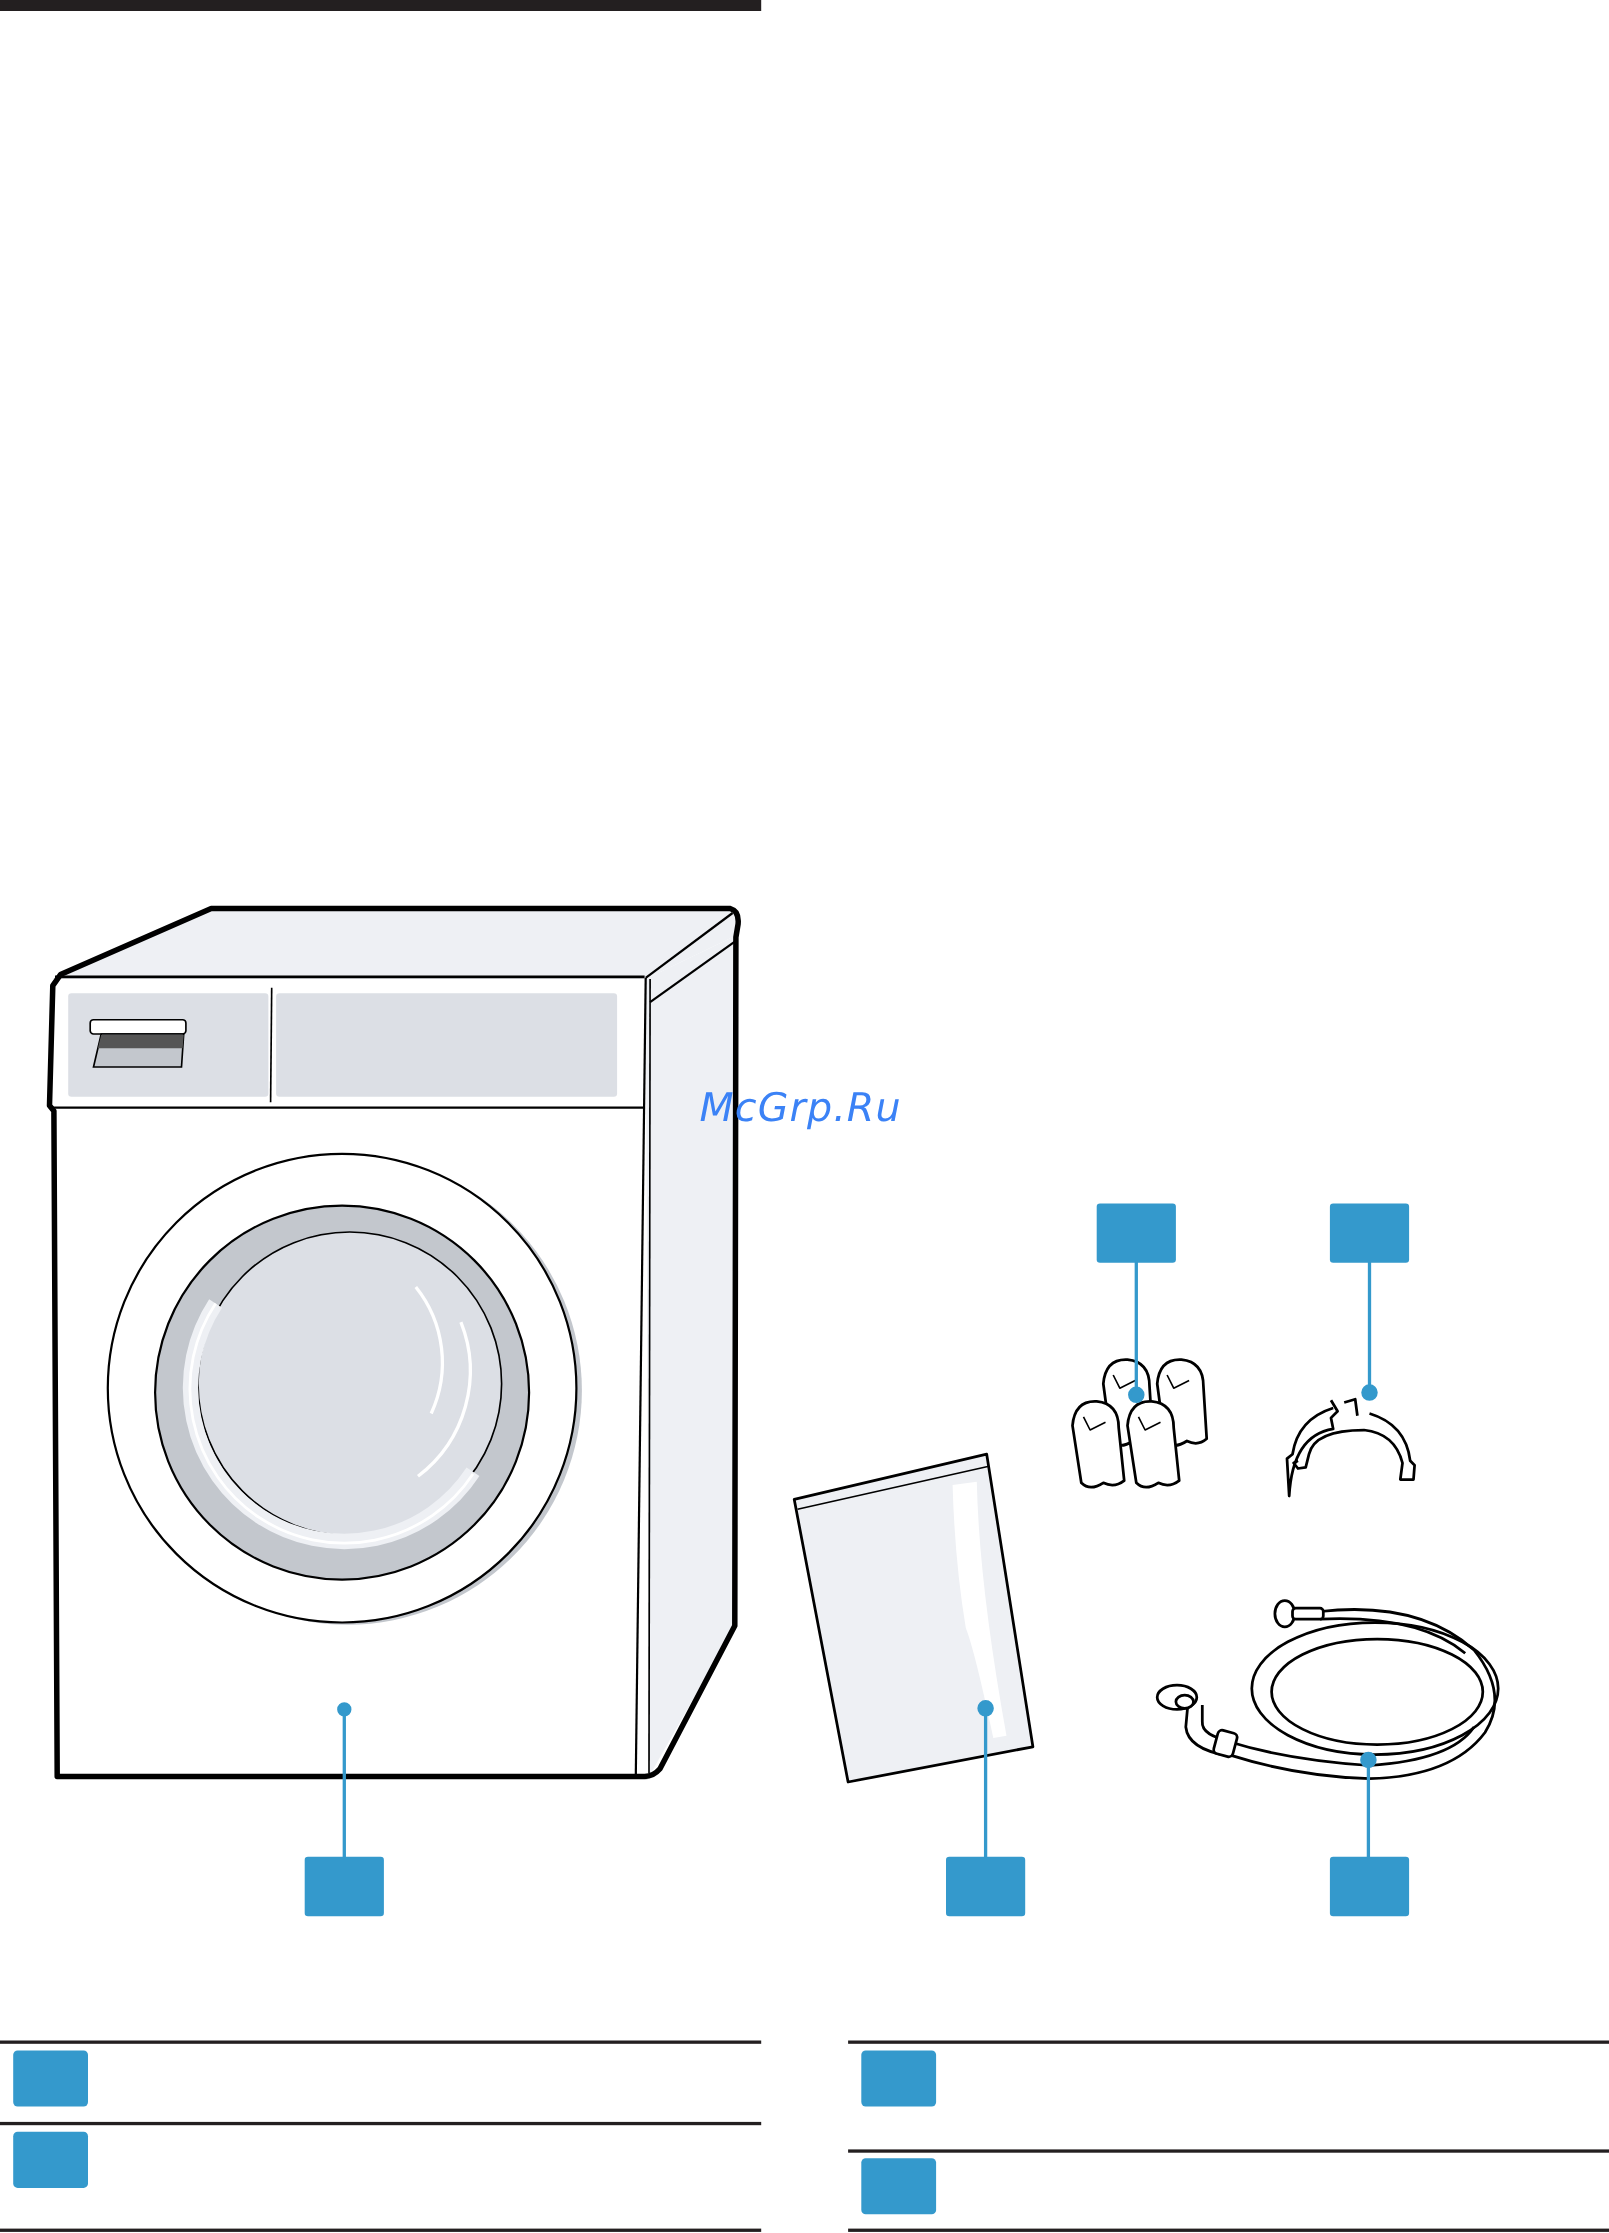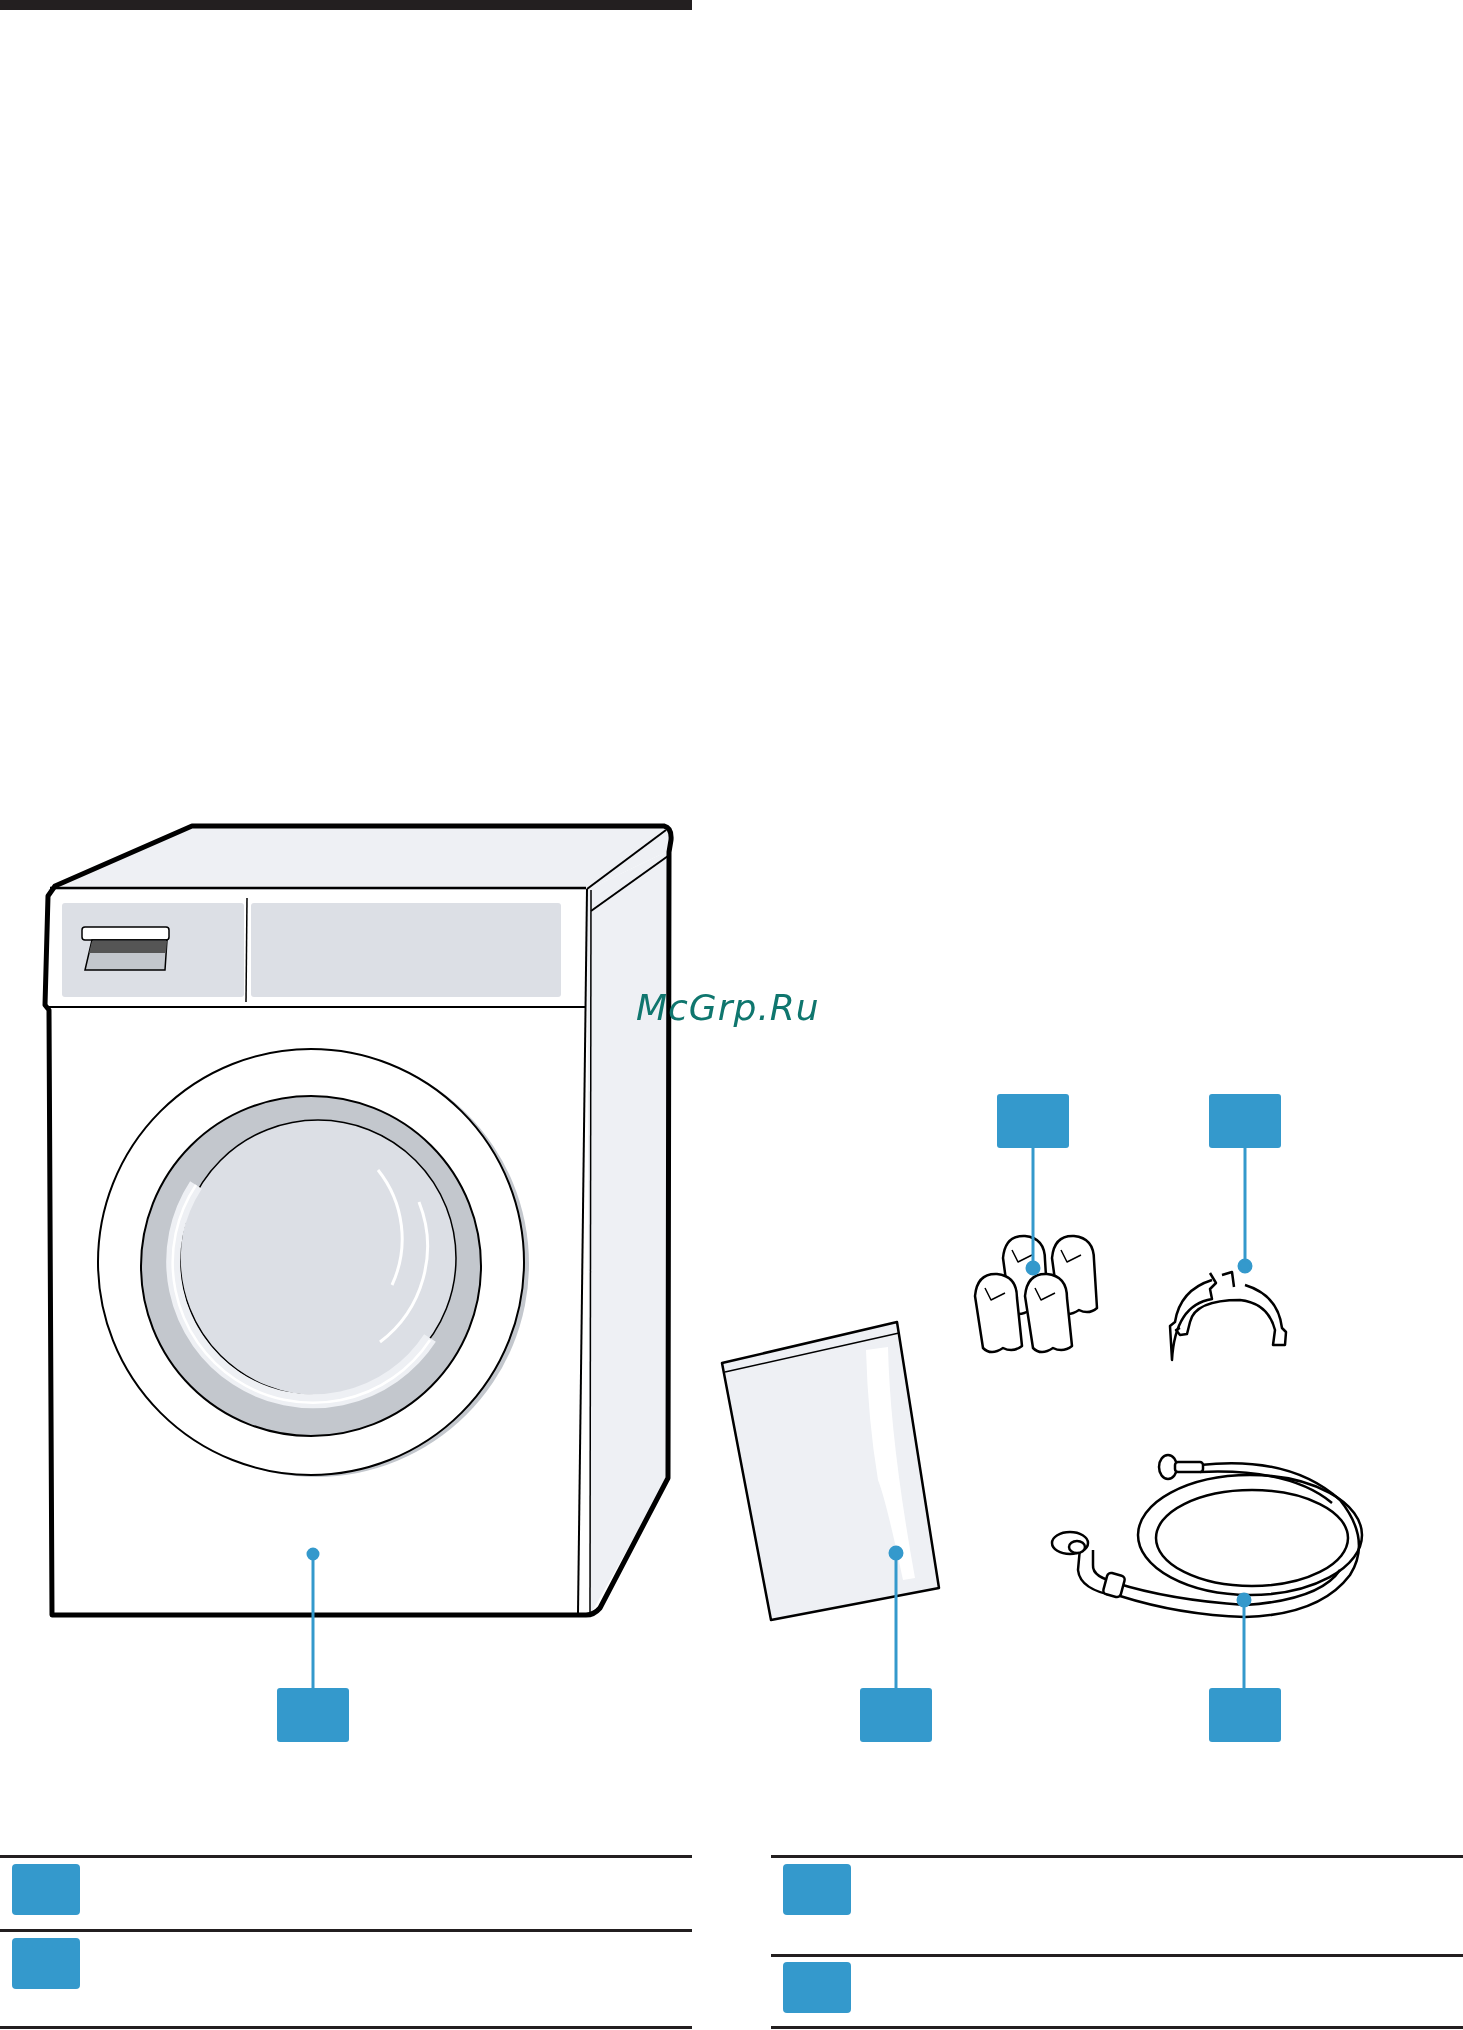--- a/index.html
+++ b/index.html
@@ -1,19 +1,19 @@
 <!DOCTYPE html>
 <html><head>
   <meta charset="utf-8">
   <style>
     html, body { margin: 0; padding: 0; background: #ffffff; }
     body { width: 1463px; height: 2030px; position: relative; overflow: hidden; font-family: "DejaVu Sans", sans-serif; }
     .top-rule { position: absolute; left: 0; top: 0; width: 692px; height: 10px; background: #231f20; }
     .illustration { position: absolute; left: 0; top: 0; width: 1463px; height: 1800px; }
-    .watermark { position: absolute; left: 636px; top: 990px; font-family: "DejaVu Sans", sans-serif; font-style: italic; font-size: 36px; color: #0f766e; letter-spacing: 1px; line-height: 1; }
+    .watermark { position: absolute; left: 636px; top: 990px; font-family: "DejaVu Sans", sans-serif; font-style: italic; font-size: 36px; color: #3b82f6; letter-spacing: 1px; line-height: 1; }
     .callout { position: absolute; width: 72px; height: 54px; background: #3499cc; border-radius: 3px; }
     .legend-rule { position: absolute; height: 3px; background: #231f20; }
     .legend-key { position: absolute; width: 68px; height: 51px; background: #3499cc; border-radius: 4px; }
     .legend-text { position: absolute; font-family: "Liberation Sans", sans-serif; font-size: 18px; color: #231f20; }
   </style>
 </head>
 <body>
 
 <div class="top-rule"></div>
 

